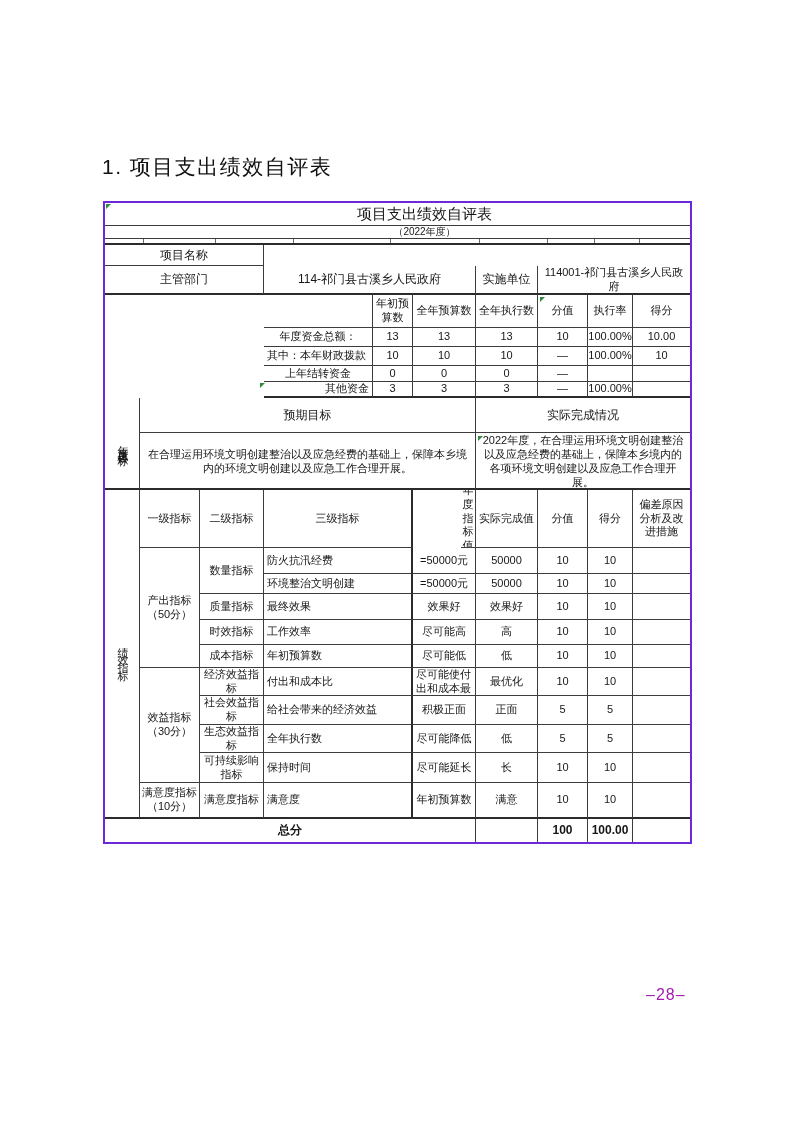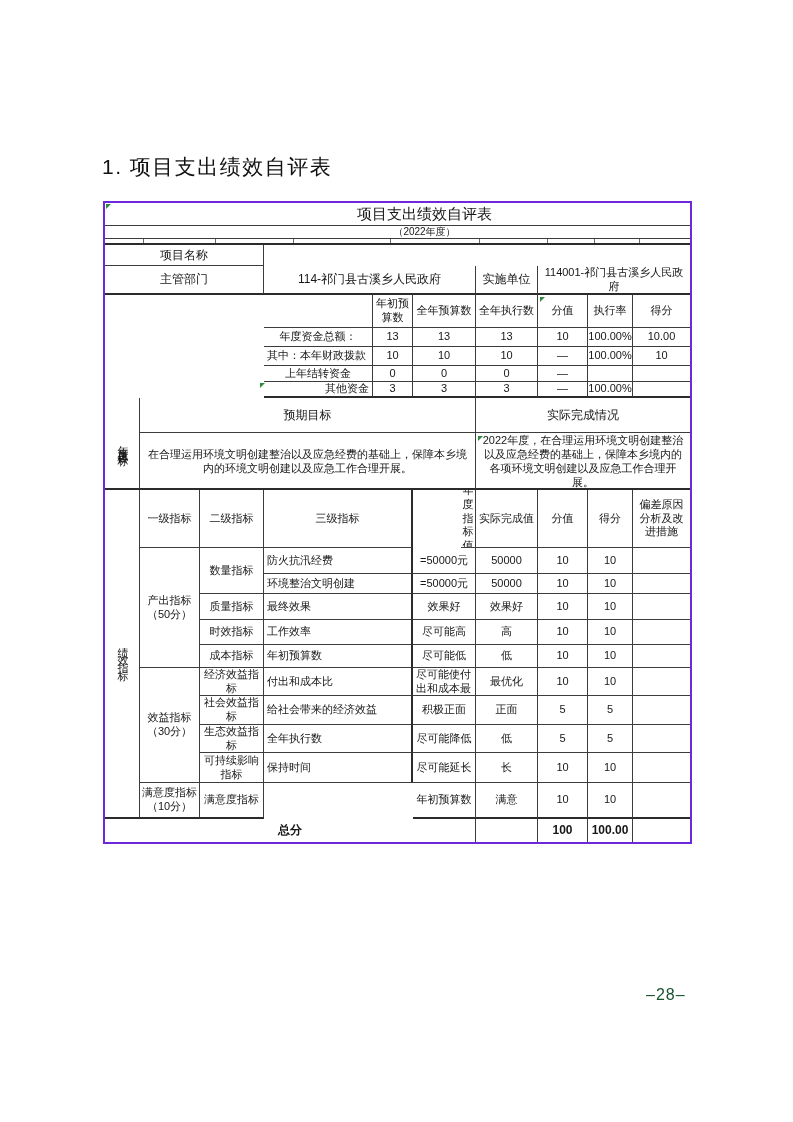--- a/index.html
+++ b/index.html
@@ -1,19 +1,19 @@
 <!DOCTYPE html>
 <html><head>
 <meta charset="utf-8">
 <style>
   html,body{margin:0;padding:0;background:#e8e8e8;}
   #page{position:relative;width:793px;height:1122px;background:#ffffff;margin:0 auto;
         font-family:Liberation Sans, sans-serif;color:#161616;overflow:hidden;}
   #heading{position:absolute;left:102px;top:153px;font-size:21px;letter-spacing:1.5px;color:#111;}
-  #pagenum{position:absolute;left:646px;top:986px;font-size:16px;letter-spacing:1px;color:#14532d;}
+  #pagenum{position:absolute;left:646px;top:986px;font-size:16px;letter-spacing:1px;color:#a21caf;}
 
   #tbl{position:absolute;left:103px;top:201px;width:585px;height:639px;
        border:2px solid #6d28d9;box-sizing:content-box;display:grid;
        grid-template-columns:35px 60px 64px 109px 40px 63px 62px 50px 45px 57px;
        grid-template-rows:23px 13px 6px 21px 29px 33px 19px 19px 16px 16px 35px 57px 58px 26px 20px 26px 25px 23px 28px 29px 28px 30px 36px 23px;}
 
   .c{border-right:1px solid #3c3c3c;border-bottom:1px solid #3c3c3c;
      display:flex;align-items:center;justify-content:center;text-align:center;
      font-size:11px;line-height:1.25;overflow:hidden;padding:1px 2px;box-sizing:border-box;}
   .big{font-size:12px;}
@@ -192,20 +192,21 @@
     <div class="c" style="grid-area:21/9/22/10;">5</div>
     <div class="c nbr" style="grid-area:21/10/22/11;"></div>
 
     <div class="c left br2" style="grid-area:22/4/23/6;">保持时间</div>
     <div class="c" style="grid-area:22/6/23/7;">尽可能延长</div>
     <div class="c" style="grid-area:22/7/23/8;">长</div>
     <div class="c" style="grid-area:22/8/23/9;">10</div>
     <div class="c" style="grid-area:22/9/23/10;">10</div>
     <div class="c nbr" style="grid-area:22/10/23/11;"></div>
 
+    <div class="c left br2 bb2" style="grid-area:23/4/24/6;">满意度</div>
     <div class="c bb2" style="grid-area:23/6/24/7;">年初预算数</div>
     <div class="c bb2" style="grid-area:23/7/24/8;">满意</div>
     <div class="c bb2" style="grid-area:23/8/24/9;">10</div>
     <div class="c bb2" style="grid-area:23/9/24/10;">10</div>
     <div class="c bb2 nbr" style="grid-area:23/10/24/11;"></div>
 
     <div class="c big bold nbb" style="grid-area:24/1/25/7;">总分</div>
     <div class="c nbb" style="grid-area:24/7/25/8;"></div>
     <div class="c big bold nbb" style="grid-area:24/8/25/9;">100</div>
     <div class="c big bold nbb" style="grid-area:24/9/25/10;">100.00</div>

